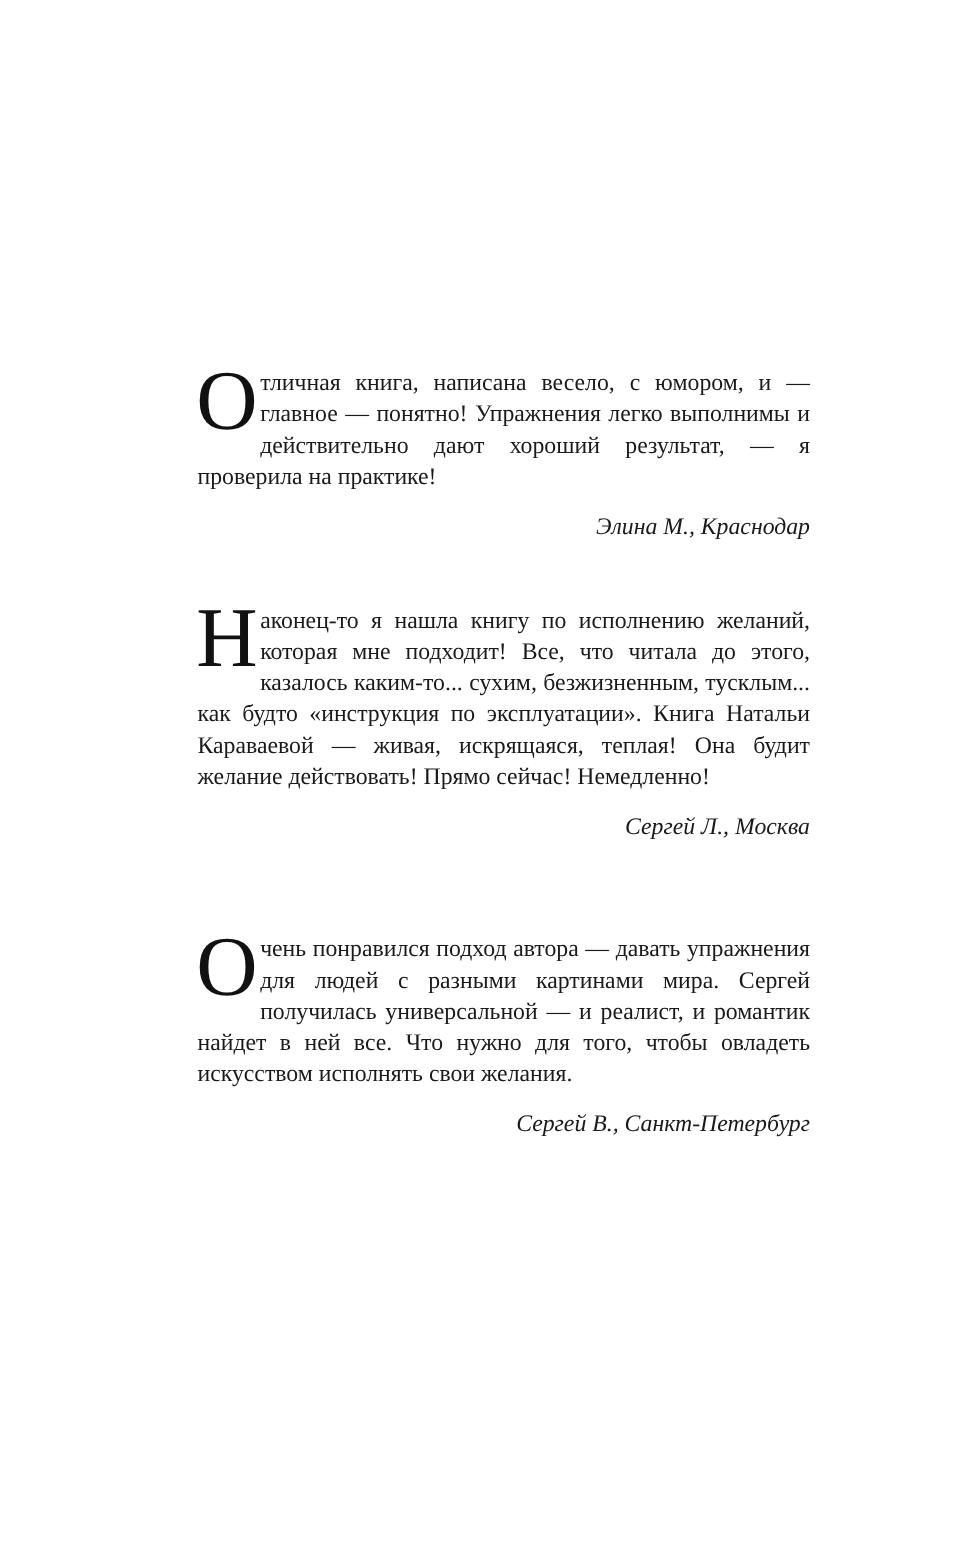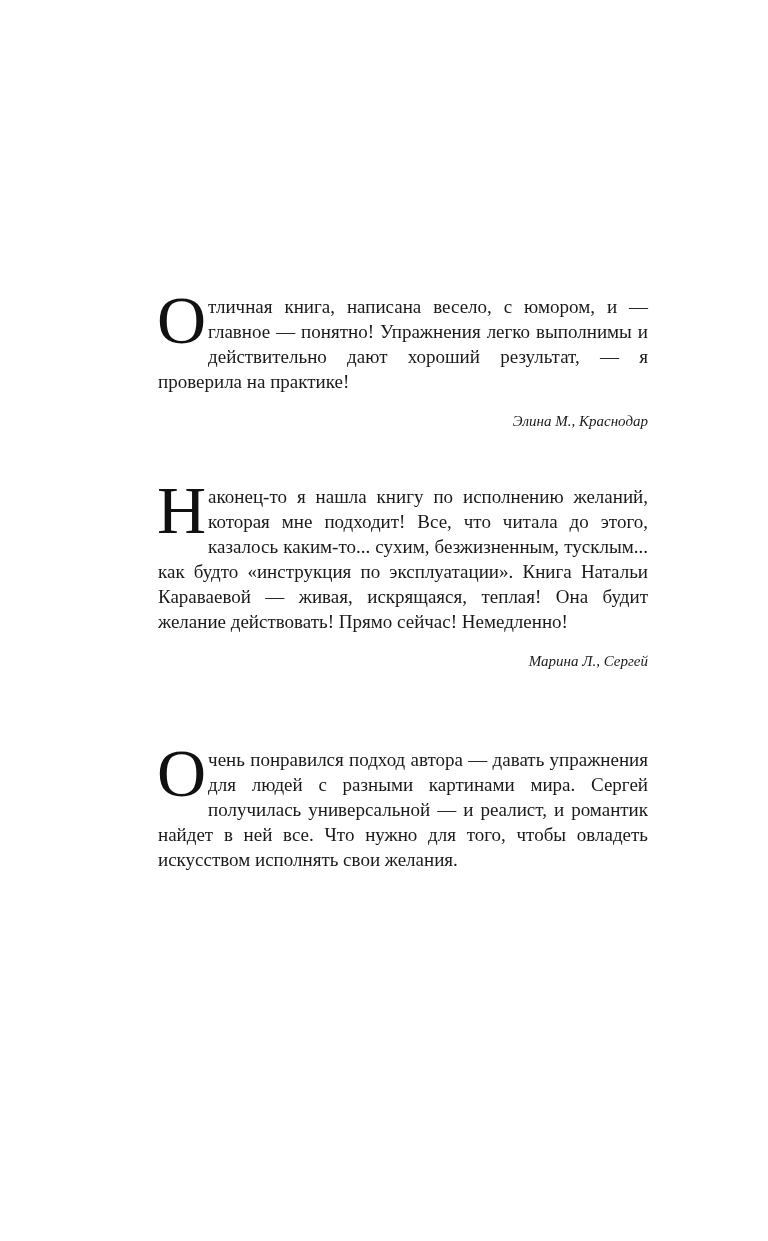--- a/index.html
+++ b/index.html
@@ -39,41 +39,42 @@
       font-size: 68px;
       line-height: 50px;
       height: 50px;
       margin-top: 1px;
       margin-right: 2px;
       margin-left: -1px;
       color: #111111;
     }
     .attribution {
       font-style: italic;
-      font-size: 15px;
+      font-size: 19px;
       line-height: 25px;
       text-align: right;
       margin-top: 15px;
     }
     #review-1 { top: 294px; }
     #review-2 { top: 484px; }
     #review-3 { top: 747px; }
   </style>
 </head>
 <body>
 
 <div class="page">
 
   <div class="review" id="review-1">
     <p class="review-text"><span class="dropcap">О</span><span>тличная книга, написана весело, с юмором, и — главное — понятно! Упражнения легко выполнимы и действительно дают хороший результат, — я проверила на практике!</span></p>
     <div class="attribution">Элина М., Краснодар</div>
   </div>
 
   <div class="review" id="review-2">
     <p class="review-text"><span class="dropcap">Н</span><span>аконец-то я нашла книгу по исполнению желаний, которая мне подходит! Все, что читала до этого, казалось каким-то... сухим, безжизненным, тусклым... как будто «инструкция по эксплуатации». Книга Натальи Караваевой — живая, искрящаяся, теплая! Она будит желание действовать! Прямо сейчас! Немедленно!</span></p>
-    <div class="attribution">Марина Л., Сергей</div>
+    <div class="attribution">Сергей Л., Москва</div>
   </div>
 
   <div class="review" id="review-3">
     <p class="review-text"><span class="dropcap">О</span><span>чень понравился подход автора — давать упражнения для людей с разными картинами мира. Сергей получилась универсальной — и реалист, и романтик найдет в ней все. Что нужно для того, чтобы овладеть искусством исполнять свои желания.</span></p>
+    <div class="attribution">Сергей В., Санкт-Петербург</div>
   </div>
 
 </div>
 
 </body></html>

